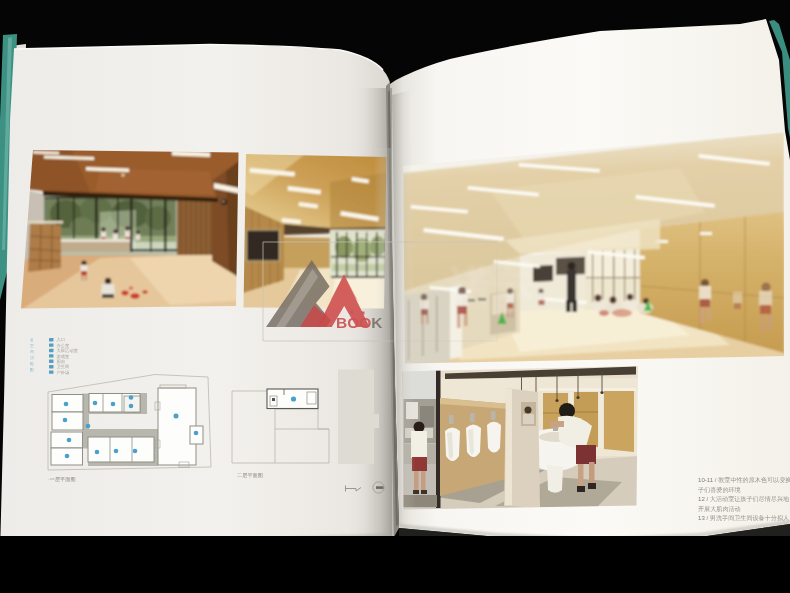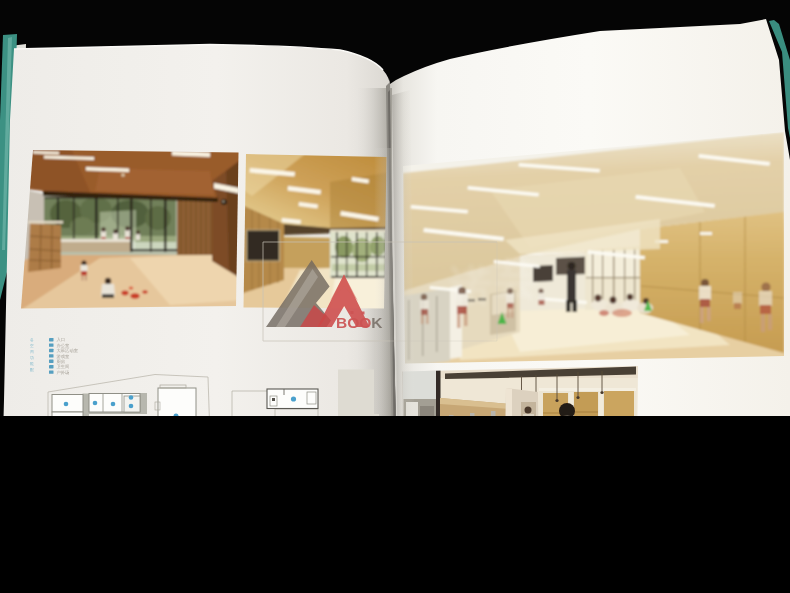--- a/index.html
+++ b/index.html
@@ -1,16 +1,16 @@
 <!DOCTYPE html>
 <html><head>
 <meta charset="utf-8">
 <style>
 html,body{margin:0;padding:0;background:#000;}
-#stage{position:relative;width:790px;height:416px;overflow:hidden;background:#be185d;
+#stage{position:relative;width:790px;height:536px;overflow:hidden;background:#be185d;
   font-family:"Liberation Sans", sans-serif;}
 svg{display:block;}
 </style>
 </head>
 <body>
 <div id="stage">
 <svg width="790" height="593" viewBox="0 0 790 593">
 <defs>
   <linearGradient id="lpage" x1="0" y1="0" x2="1" y2="0">
     <stop offset="0" stop-color="#eeece8"></stop>

